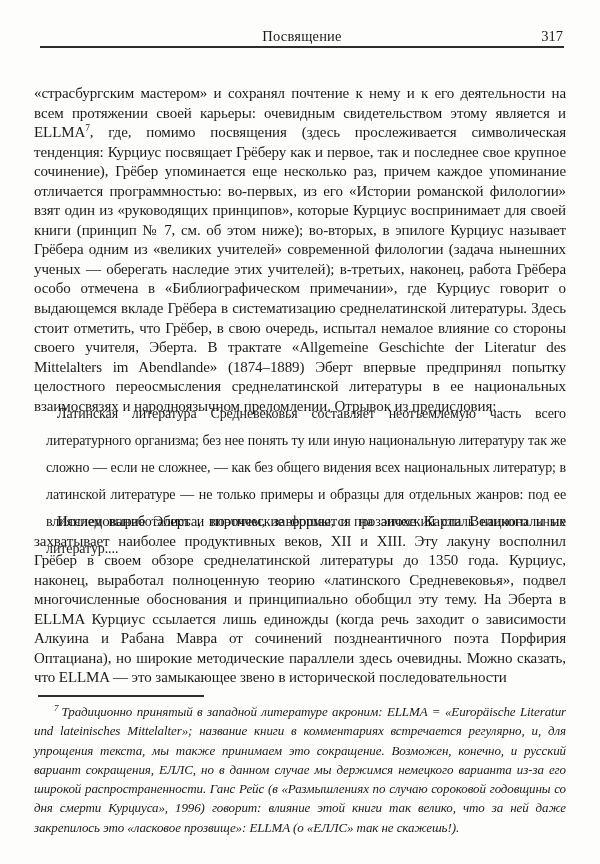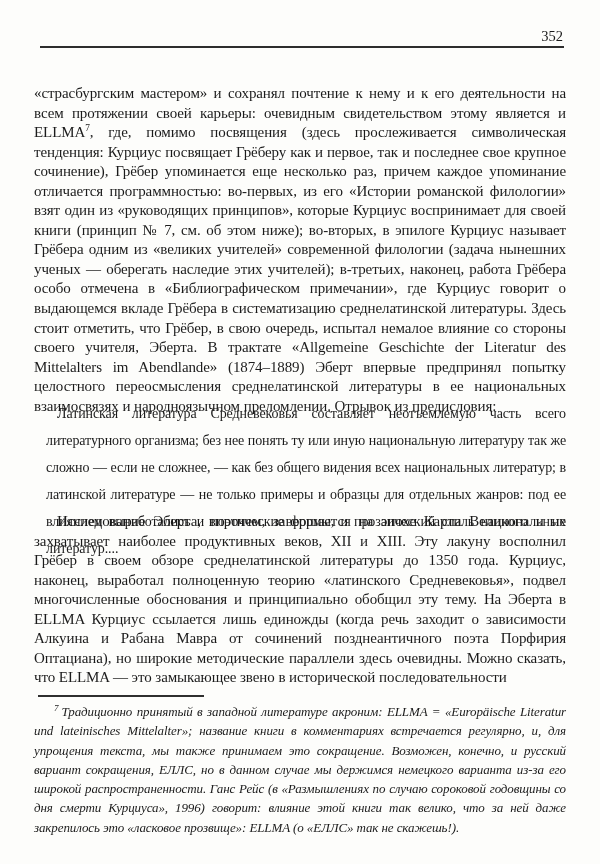--- a/index.html
+++ b/index.html
@@ -108,21 +108,22 @@
     vertical-align: super;
     margin-right: 3px;
   }
 </style>
 </head>
 <body>
 
 <div class="page">
 
   <div class="running-header">
-    <div class="page-number">352</div>
+    <div class="running-title">Посвящение</div>
+    <div class="page-number">317</div>
     <div class="header-rule"></div>
   </div>
 
   <div class="para para-1">
     <span>«страсбургским мастером» и сохранял почтение к нему и к его деятельности на всем протяжении своей карьеры: очевидным свидетельством этому является и ELLMA</span><sup class="fn-ref">7</sup><span>, где, помимо посвящения (здесь прослеживается символическая тенденция: Курциус посвящает Грёберу как и первое, так и последнее свое крупное сочинение), Грёбер упоминается еще несколько раз, причем каждое упоминание отличается программностью: во-первых, из его «Истории романской филологии» взят один из «руководящих принципов», которые Курциус воспринимает для своей книги (принцип № 7, см. об этом ниже); во-вторых, в эпилоге Курциус называет Грёбера одним из «великих учителей» современной филологии (задача нынешних ученых — оберегать наследие этих учителей); в-третьих, наконец, работа Грёбера особо отмечена в «Библиографическом примечании», где Курциус говорит о выдающемся вкладе Грёбера в систематизацию среднелатинской литературы. Здесь стоит отметить, что Грёбер, в свою очередь, испытал немалое влияние со стороны своего учителя, Эберта. В трактате «Allgemeine Geschichte der Literatur des Mittelalters im Abendlande» (1874–1889) Эберт впервые предпринял попытку целостного переосмысления среднелатинской литературы в ее национальных взаимосвязях и народноязычном преломлении. Отрывок из предисловия:</span>
   </div>
 
   <div class="quote">Латинская литература Средневековья составляет неотъемлемую часть всего литературного организма; без нее понять ту или иную национальную литературу так же сложно — если не сложнее, — как без общего видения всех национальных литератур; в латинской литературе — не только примеры и образцы для отдельных жанров: под ее влиянием выработались и поэтические формы, и прозаический стиль национальных литератур....</div>
 
   <div class="para para-2">Исследование Эберта, впрочем, завершается на эпохе Карла Великого и не захватывает наиболее продуктивных веков, XII и XIII. Эту лакуну восполнил Грёбер в своем обзоре среднелатинской литературы до 1350 года. Курциус, наконец, выработал полноценную теорию «латинского Средневековья», подвел многочисленные обоснования и принципиально обобщил эту тему. На Эберта в ELLMA Курциус ссылается лишь единожды (когда речь заходит о зависимости Алкуина и Рабана Мавра от сочинений позднеантичного поэта Порфирия Оптациана), но широкие методические параллели здесь очевидны. Можно сказать, что ELLMA — это замыкающее звено в исторической последовательности</div>

